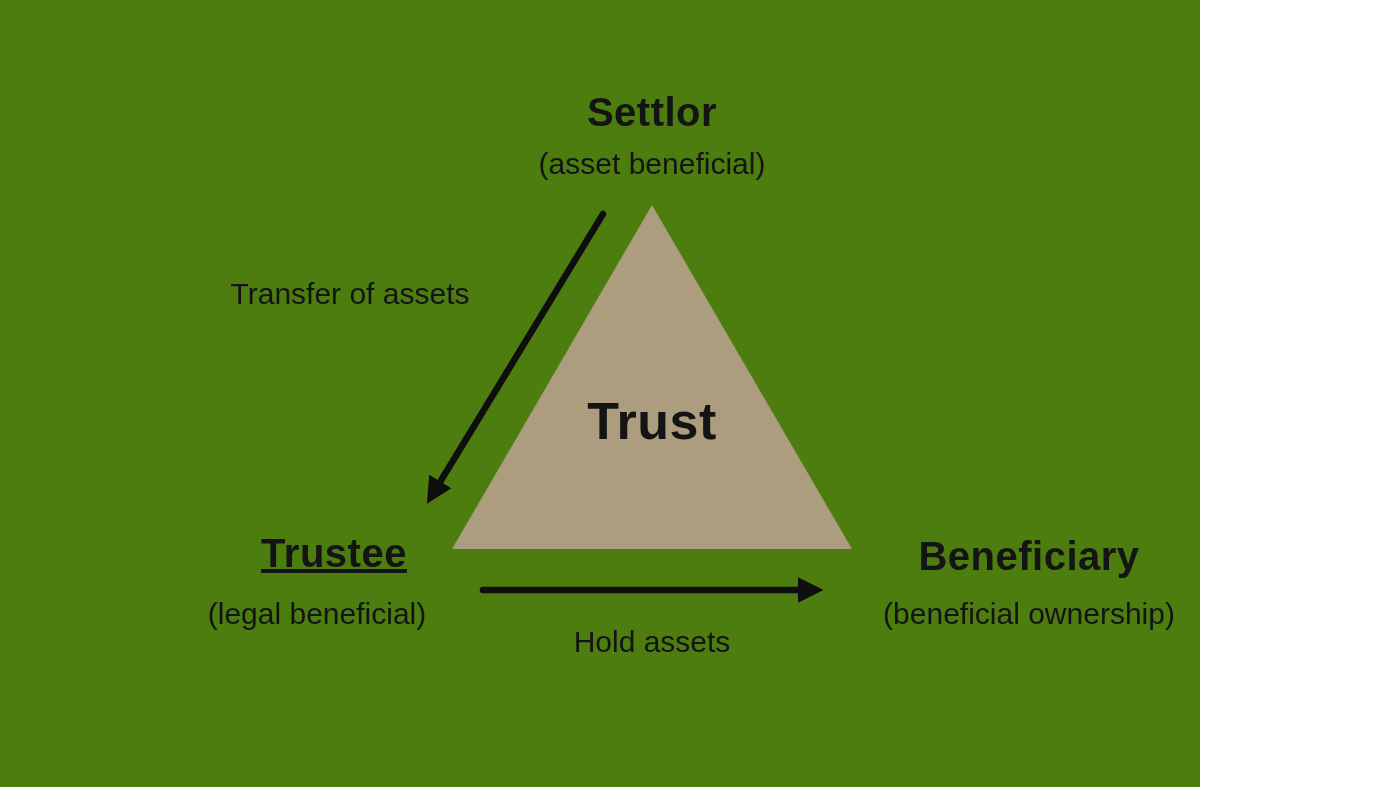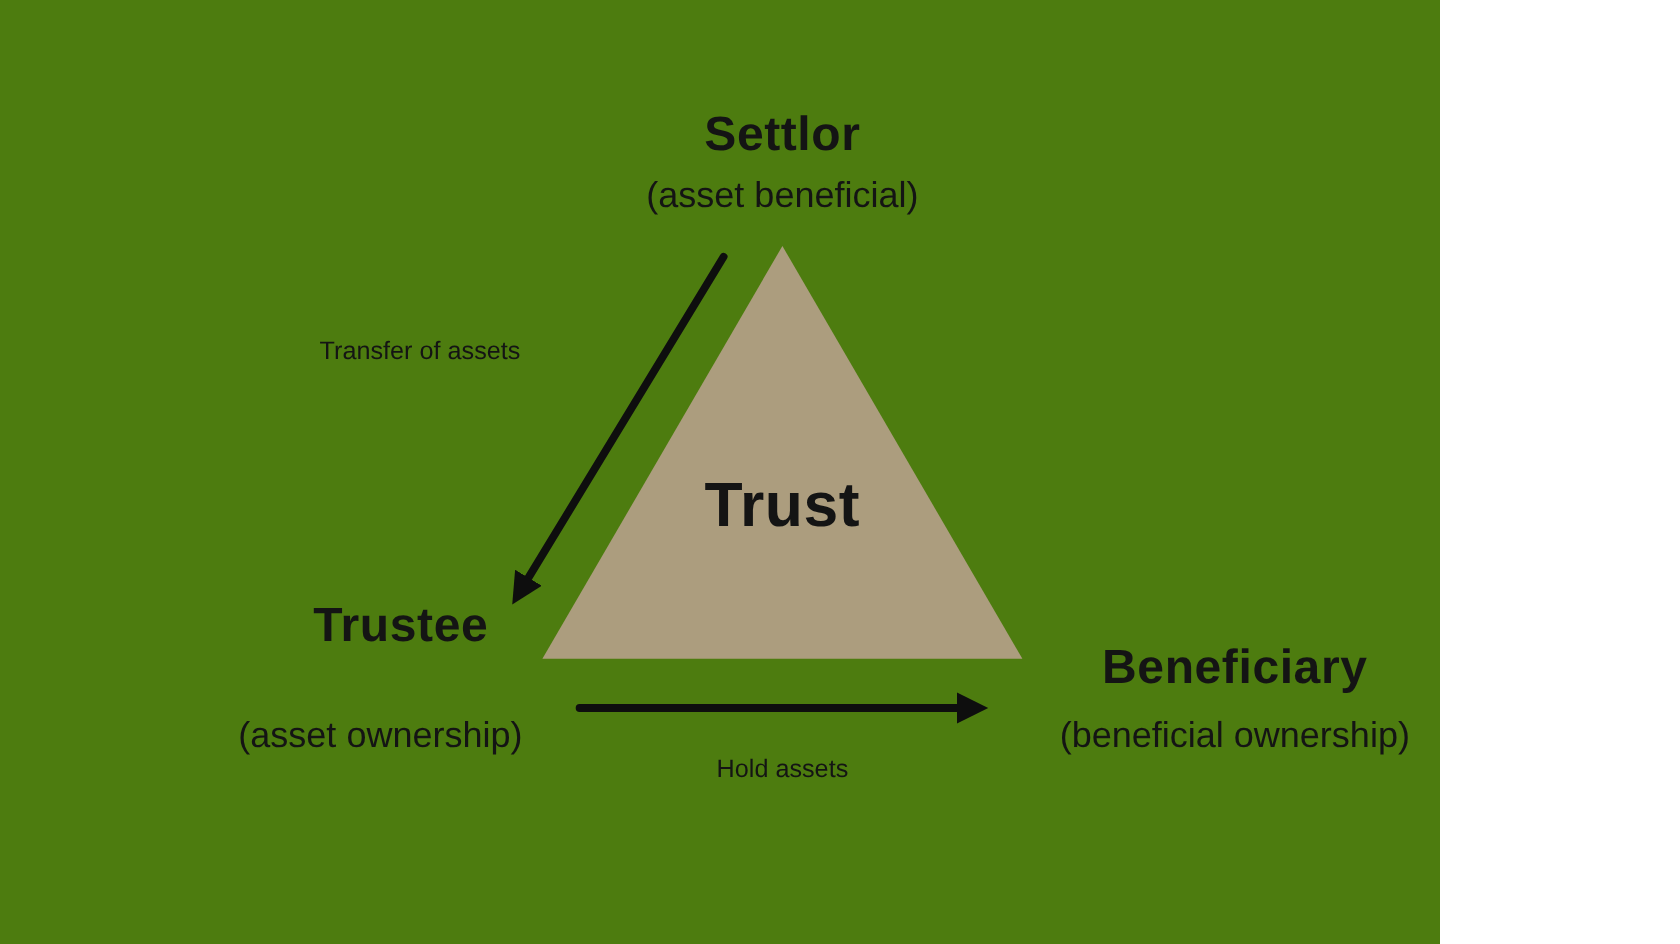--- a/index.html
+++ b/index.html
@@ -33,21 +33,21 @@
     font-weight: 700;
     font-size: 40px;
     letter-spacing: 0.5px;
   }
   .node-subtitle {
     font-weight: 400;
     font-size: 30px;
   }
   .edge-label {
     font-weight: 400;
-    font-size: 21px;
+    font-size: 30px;
   }
   .trust-label {
     font-weight: 700;
     font-size: 52px;
     letter-spacing: 0.5px;
   }
 </style>
 </head>
 <body>
 
@@ -68,23 +68,23 @@
   </svg>
 
   <div class="label node-name" style="left:652px; top:112px;">Settlor</div>
 
   <div class="label node-subtitle" style="left:652px; top:163px;">(asset beneficial)</div>
 
   <div class="label edge-label" style="left:350px; top:293px;">Transfer of assets</div>
 
   <div class="label trust-label" style="left:652px; top:422px;">Trust</div>
 
-  <div class="label node-name" style="left:334px; top:521px;">Trustee</div>
+  <div class="label node-name" style="left:334px; top:553px;text-decoration:underline;">Trustee</div>
 
-  <div class="label node-subtitle" style="left:317px; top:613px;">(asset ownership)</div>
+  <div class="label node-subtitle" style="left:317px; top:613px;">(legal beneficial)</div>
 
   <div class="label node-name" style="left:1029px; top:556px;">Beneficiary</div>
 
   <div class="label node-subtitle" style="left:1029px; top:613px;">(beneficial ownership)</div>
 
   <div class="label edge-label" style="left:652px; top:641px;">Hold assets</div>
 
 </div>
 
 </body></html>

